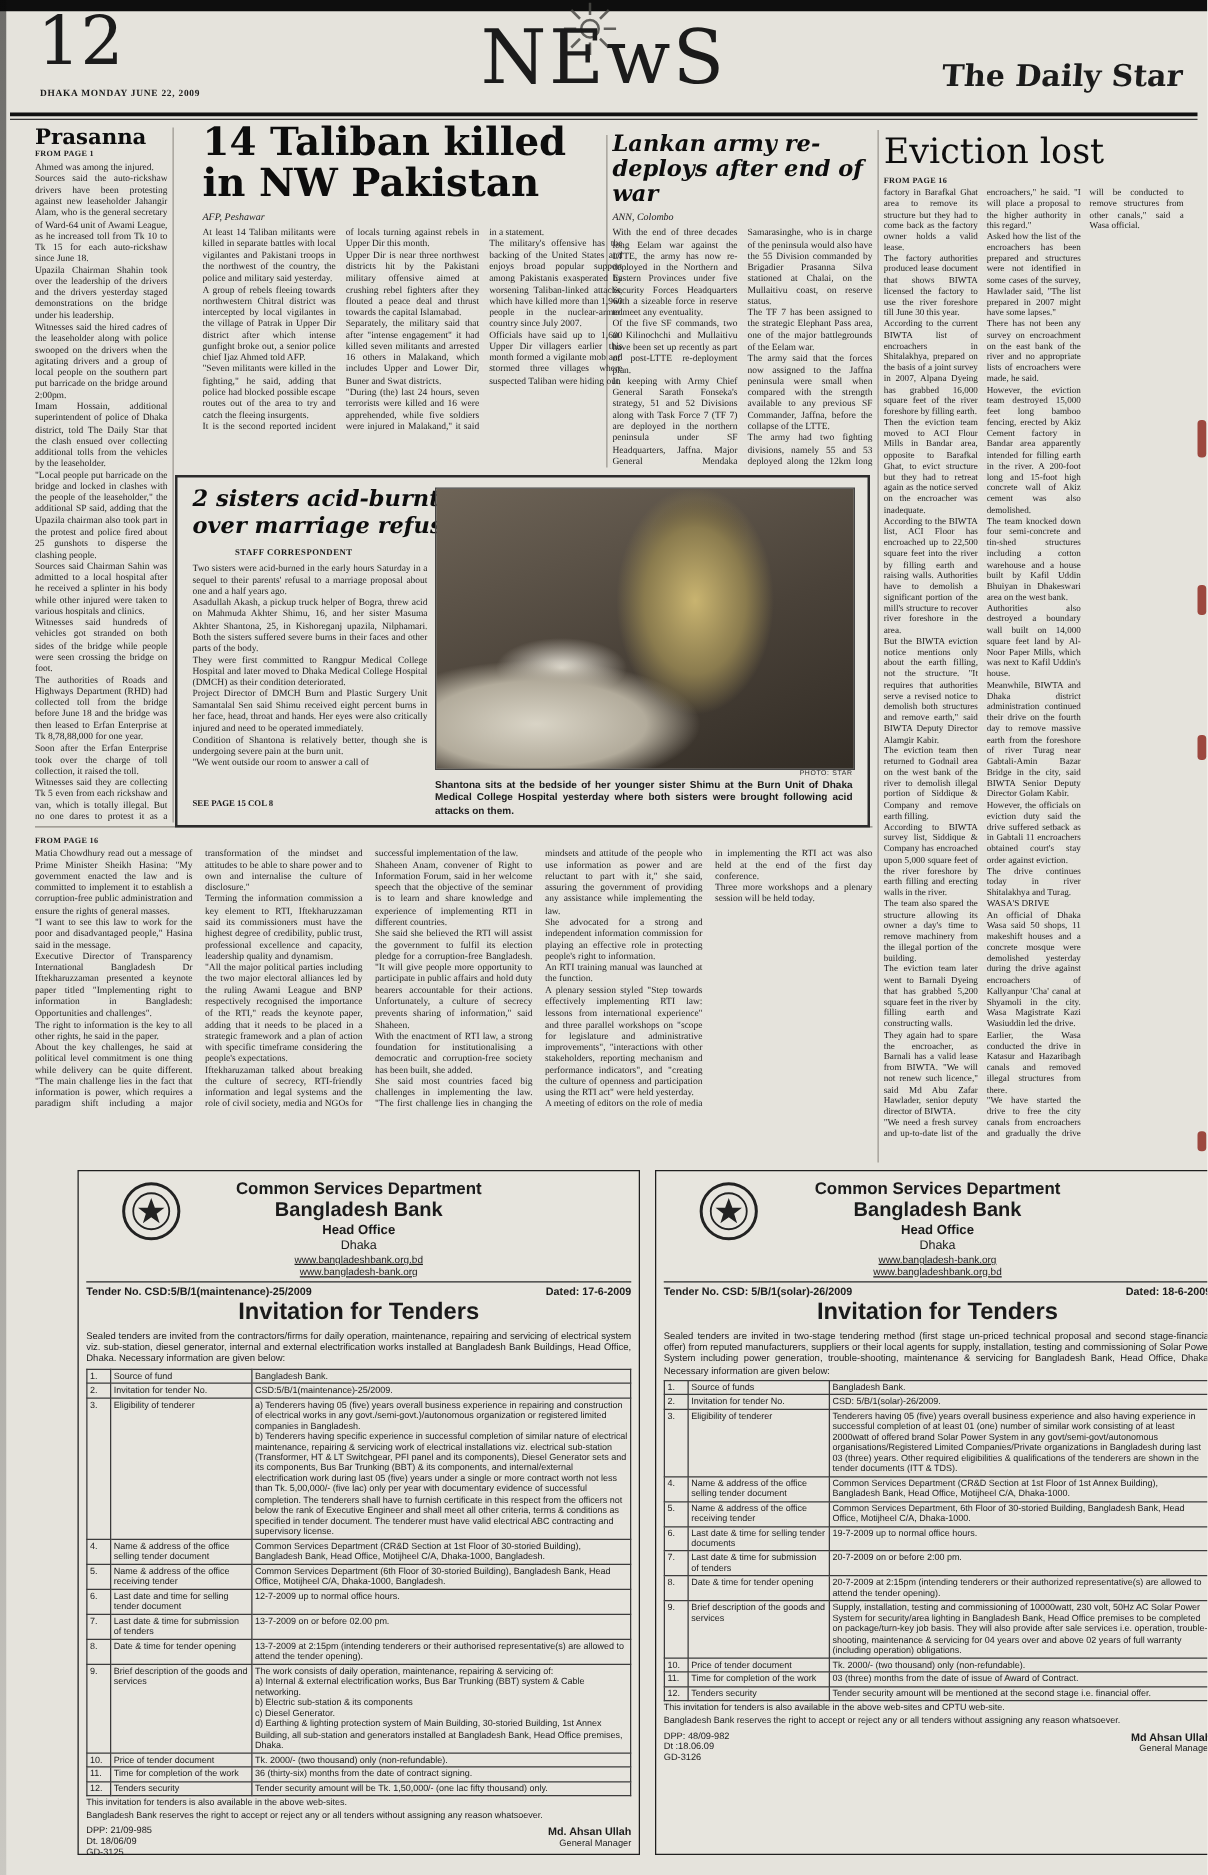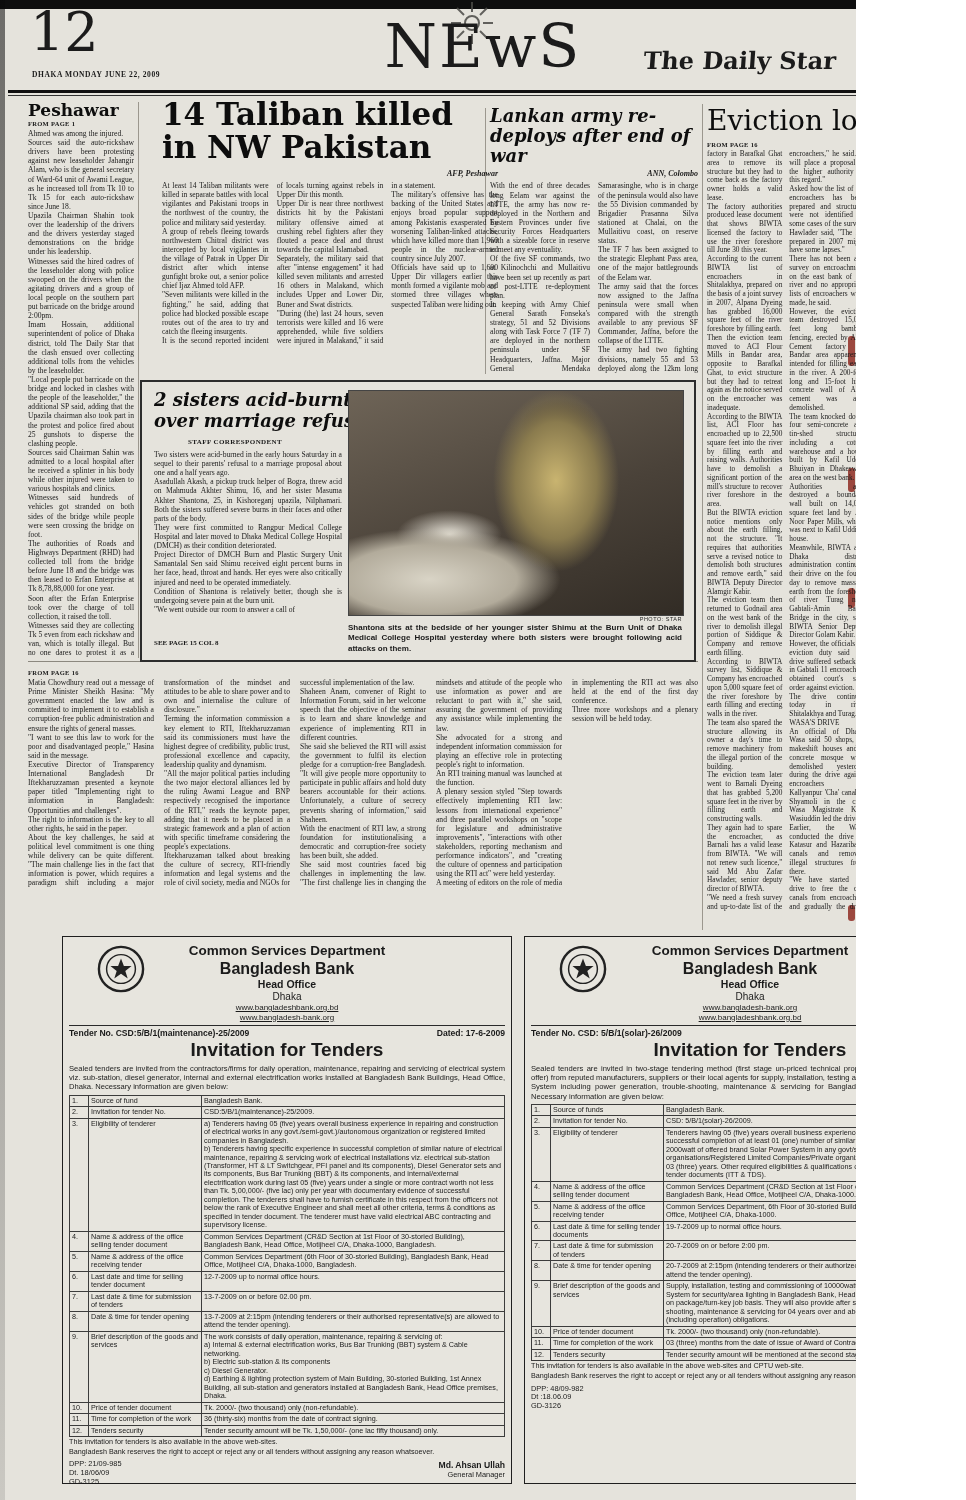--- a/index.html
+++ b/index.html
@@ -1,16 +1,16 @@
 <!DOCTYPE html>
 <html><head>
 <meta charset="utf-8">
 <style>
   html,body{margin:0;padding:0;}
-  .page{position:relative;width:856px;height:1500px;background:#e5e3dc;overflow:hidden;
+  .page{position:relative;width:966px;height:1500px;background:#e5e3dc;overflow:hidden;
         font-family:"Liberation Serif",serif;color:#1b1b1b;}
   .abs{position:absolute;}
   
   .top-strip{left:0;top:0;width:966px;height:9px;background:#0e0e0e;}
   .left-edge{left:0;top:0;width:5px;height:1500px;background:linear-gradient(180deg,rgba(10,10,10,.55),rgba(10,10,10,.12));}
   .ink-mark{width:7px;background:#8a2018;border-radius:3px;opacity:.8;right:1px;}
   
   .page-num{left:30px;top:6px;font-family:"DejaVu Serif",serif;font-size:54px;line-height:1;}
   .dateline{left:32px;top:70px;font-size:7.5px;font-weight:bold;letter-spacing:.6px;}
   .section-wrap{left:333px;top:6px;width:300px;height:82px;text-align:center;}
@@ -18,21 +18,21 @@
   .sunburst{position:absolute;left:118px;top:-4px;opacity:.85;}
   .brand{right:20px;top:46px;width:240px;text-align:right;font-family:"DejaVu Serif",serif;
          font-weight:bold;font-size:24px;transform:skewX(-4deg);}
   .rule-thick{left:8px;top:90px;width:950px;height:3px;background:#111;}
   .rule-thin{left:8px;top:95px;width:950px;height:1px;background:#333;}
   
   .vrule{width:1px;background:#9b978e;}
   .hrule{height:1px;background:#8c887f;}
   
   .kicker{font-size:6.5px;font-weight:bold;letter-spacing:.3px;}
-  .byline{font-size:8px;font-style:italic;font-weight:bold;text-align:right;}
+  .byline{font-size:8px;font-style:italic;font-weight:normal;}
   .body-sm{font-size:7.6px;line-height:1.2;text-align:justify;white-space:pre-line;overflow:hidden;column-fill:auto;}
   .headline{font-family:"DejaVu Serif",serif;color:#0d0d0d;}
   
   .sbox{left:140px;top:380px;width:552px;height:278px;border:2px solid #2c2c2c;}
   .photo{background:
       radial-gradient(90px 130px at 62% 40%,#c9b470 0%,#8a7b4e 45%,rgba(0,0,0,0) 70%),
       radial-gradient(55px 40px at 63% 16%,#3a3028 0%,rgba(0,0,0,0) 70%),
       radial-gradient(160px 62px at 24% 84%,#d9d4c6 0%,#b2ab9b 55%,rgba(0,0,0,0) 82%),
       radial-gradient(70px 32px at 30% 64%,#e9e5da 0%,rgba(0,0,0,0) 75%),
       linear-gradient(160deg,#6e6457 0%,#4a4239 55%,#322c25 100%);
@@ -97,21 +97,21 @@
   <div class="abs brand">The Daily Star</div>
   <div class="abs rule-thick"></div>
   <div class="abs rule-thin"></div>
 
   <div class="abs vrule" style="left:138px;top:102px;height:556px;"></div>
   <div class="abs vrule" style="left:485px;top:108px;height:266px;"></div>
   <div class="abs vrule" style="left:702px;top:104px;height:826px;"></div>
   <div class="abs hrule" style="left:28px;top:661px;width:670px;"></div>
 
   <div class="abs" style="left:28px;top:100px;width:106px;">
-    <div class="headline" style="font-size:17px;font-weight:bold;">Peshawar</div>
+    <div class="headline" style="font-size:17px;font-weight:bold;">Prasanna</div>
     <div class="kicker">FROM PAGE 1</div>
     <div class="body-sm" style="height:528px;margin-top:2px;">Ahmed was among the injured.
 Sources said the auto-rickshaw drivers have been protesting against new leaseholder Jahangir Alam, who is the general secretary of Ward-64 unit of Awami League, as he increased toll from Tk 10 to Tk 15 for each auto-rickshaw since June 18.
 Upazila Chairman Shahin took over the leadership of the drivers and the drivers yesterday staged demonstrations on the bridge under his leadership.
 Witnesses said the hired cadres of the leaseholder along with police swooped on the drivers when the agitating drivers and a group of local people on the southern part put barricade on the bridge around 2:00pm.
 Imam Hossain, additional superintendent of police of Dhaka district, told The Daily Star that the clash ensued over collecting additional tolls from the vehicles by the leaseholder.
 "Local people put barricade on the bridge and locked in clashes with the people of the leaseholder," the additional SP said, adding that the Upazila chairman also took part in the protest and police fired about 25 gunshots to disperse the clashing people.
 Sources said Chairman Sahin was admitted to a local hospital after he received a splinter in his body while other injured were taken to various hospitals and clinics.
 Witnesses said hundreds of vehicles got stranded on both sides of the bridge while people were seen crossing the bridge on foot.
 The authorities of Roads and Highways Department (RHD) had collected toll from the bridge before June 18 and the bridge was then leased to Erfan Enterprise at Tk 8,78,88,000 for one year.

